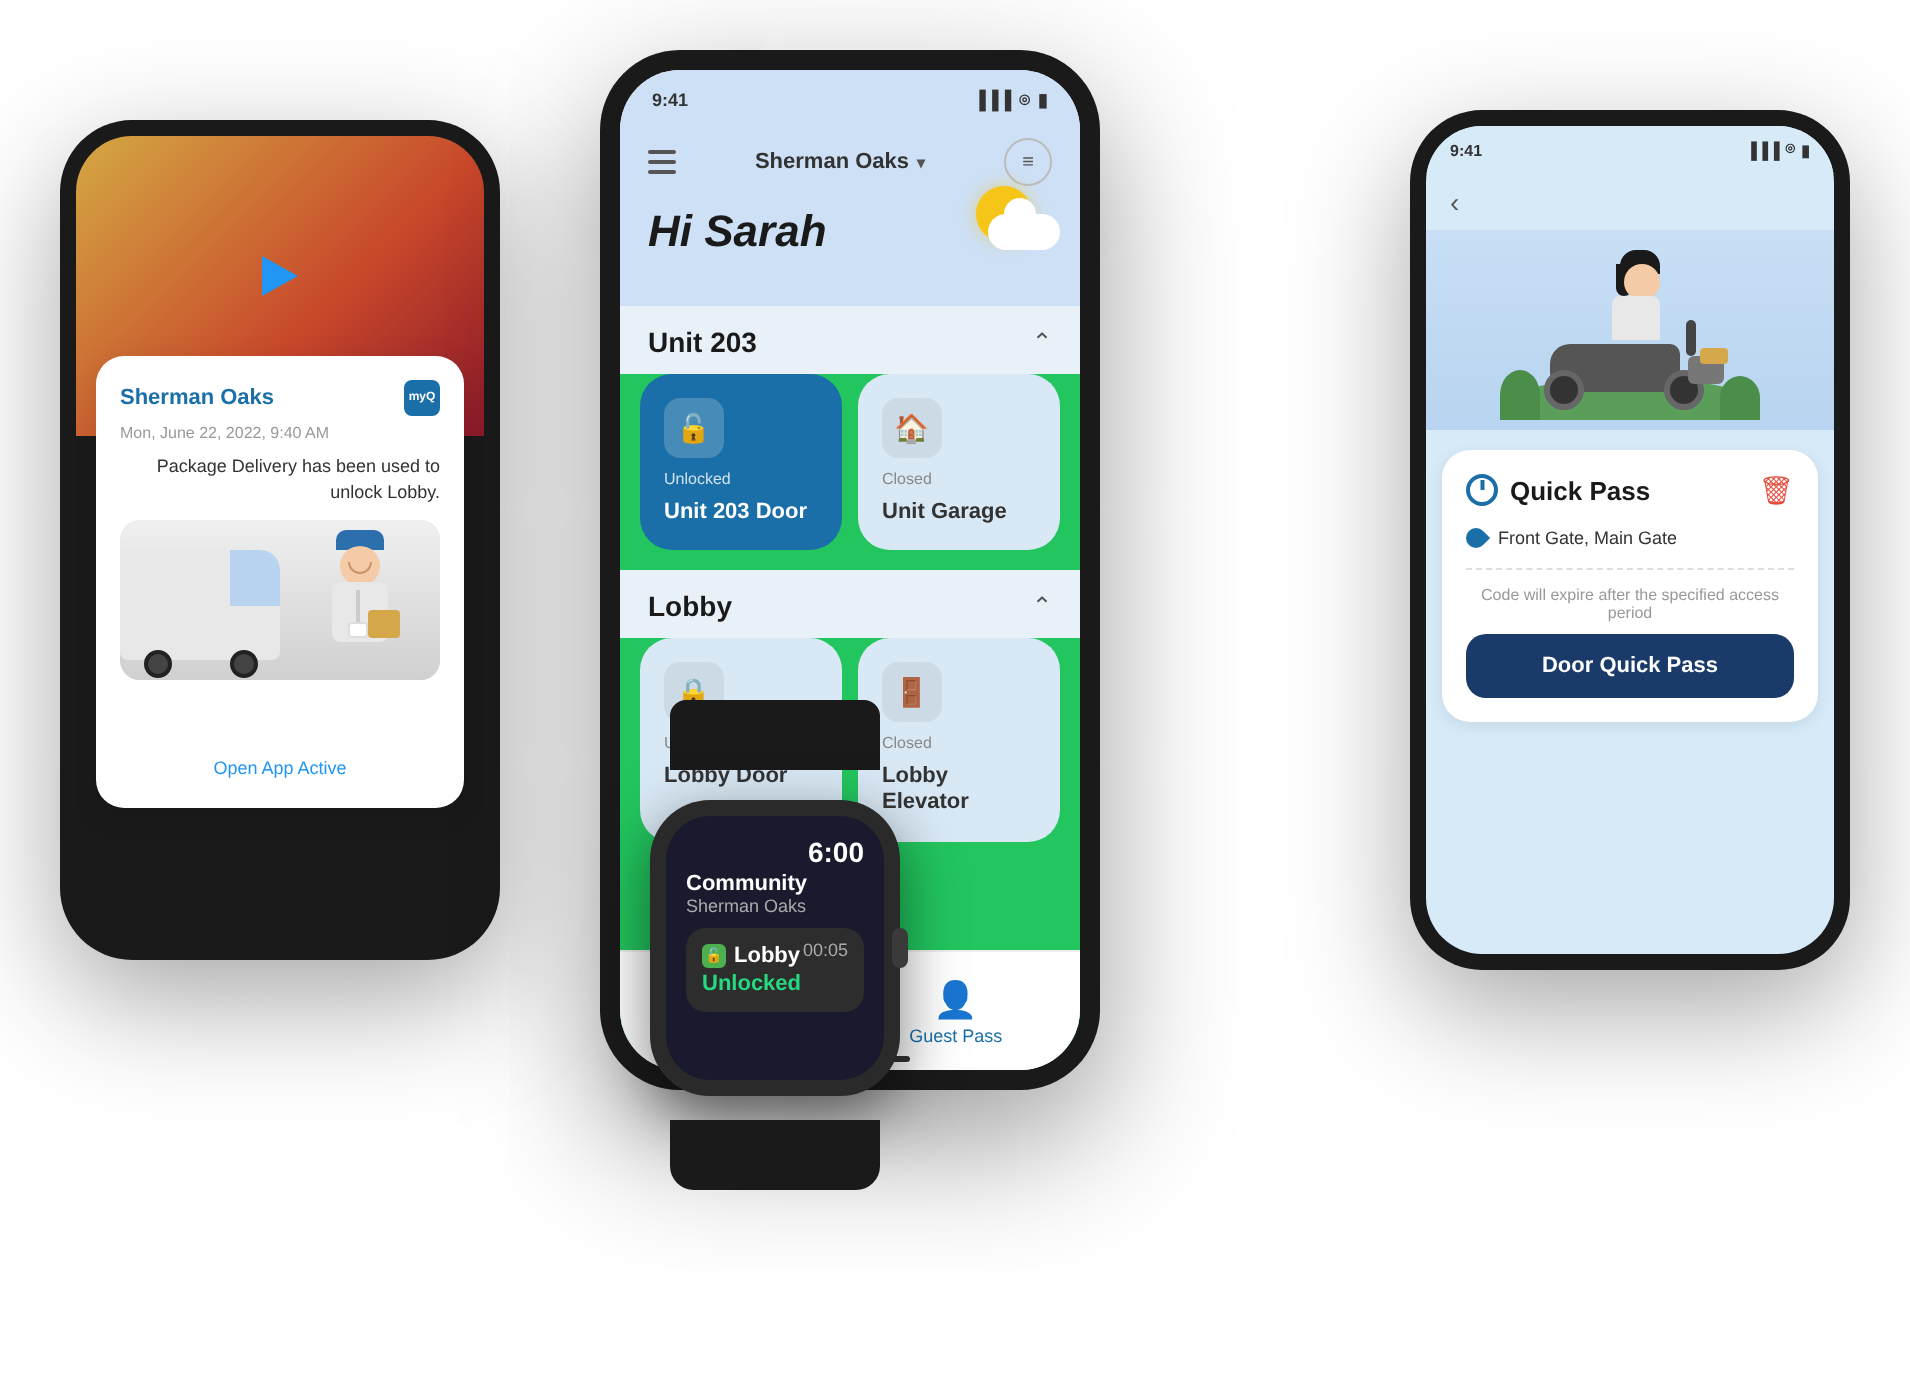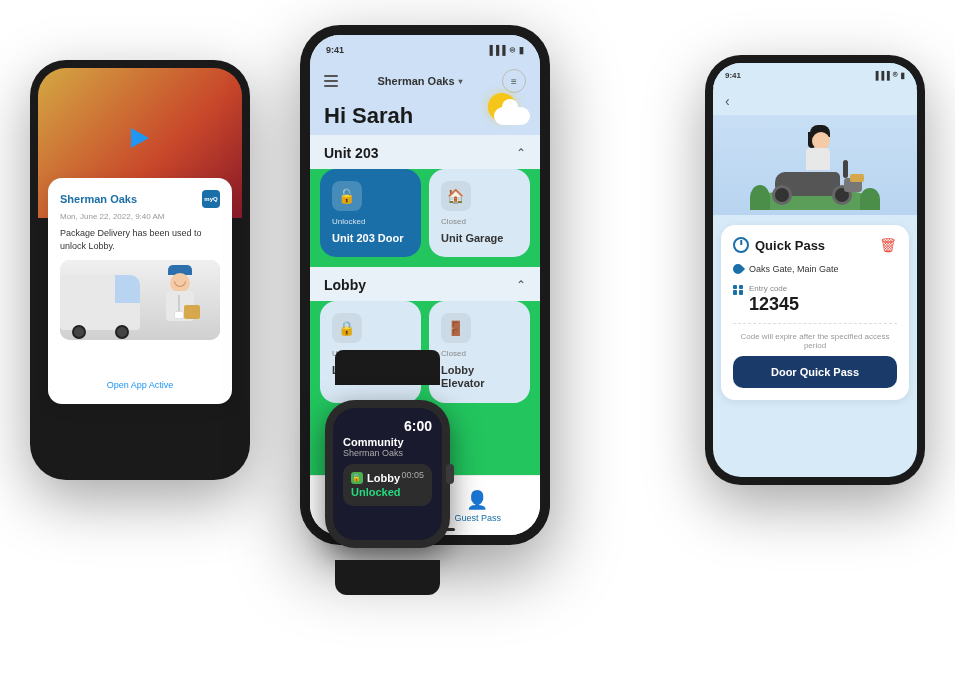--- a/index.html
+++ b/index.html
@@ -81,20 +81,21 @@
     .phone-left .notif-date {
       font-size: 8px;
       color: #999;
       margin-bottom: 6px;
     }
     .phone-left .notif-text {
       font-size: 9px;
       color: #333;
       margin-bottom: 8px;
       line-height: 1.4;
+      text-align: right;
     }
     .phone-left .notif-img {
       width: 100%;
       height: 80px;
       border-radius: 10px;
       background: linear-gradient(135deg, #e8e8e8 0%, #c0c0c0 100%);
       overflow: hidden;
       position: relative;
       display: flex;
       align-items: center;
@@ -184,25 +185,26 @@
       border-radius: 50%;
       border: 1.5px solid #bbb;
       display: flex;
       align-items: center;
       justify-content: center;
       font-size: 10px;
       color: #555;
     }
     .phone-center .greeting {
       background: #cde0f5;
-      padding: 0 14px 6px;
+      padding: 0 14px 24px;
       font-size: 22px;
       font-weight: 700;
       color: #1a1a1a;
       position: relative;
+      font-style: italic;
     }
     .sun-cloud {
       position: absolute;
       right: 10px;
       top: -10px;
     }
     .sun {
       width: 28px;
       height: 28px;
       background: #f5c518;
@@ -805,36 +807,24 @@
         <div class="qp-header">
           <div class="qp-title-row">
             <div class="qp-clock-icon"></div>
             <span class="qp-title">Quick Pass</span>
           </div>
           <span class="trash-icon">🗑</span>
         </div>
         
         <div class="qp-detail-row">
           <div style="width:10px;height:10px;background:#1a6fa8;border-radius:50% 50% 0 50%;transform:rotate(-45deg);flex-shrink:0;margin-top:1px;"></div>
-          <span class="qp-row-text">Oaks Gate, Main Gate</span>
+          <span class="qp-row-text">Front Gate, Main Gate</span>
         </div>
         
         
-        <div class="qp-detail-row">
-          <div class="icon-grid" style="display:grid;grid-template-columns:1fr 1fr;gap:1.5px;width:10px;height:10px;flex-shrink:0;margin-top:1px;">
-            <span style="background:#1a6fa8;border-radius:1px;"></span>
-            <span style="background:#1a6fa8;border-radius:1px;"></span>
-            <span style="background:#1a6fa8;border-radius:1px;"></span>
-            <span style="background:#1a6fa8;border-radius:1px;"></span>
-          </div>
-          <div>
-            <div class="qp-row-label">Entry code</div>
-            <div class="qp-code">12345</div>
-          </div>
-        </div>
         <hr class="qp-divider">
         <div class="qp-expire-text">Code will expire after the specified access period</div>
         <button class="send-btn">Door Quick Pass</button>
       </div>
     </div>
   </div>
 
 </div>
 
 </body></html>

